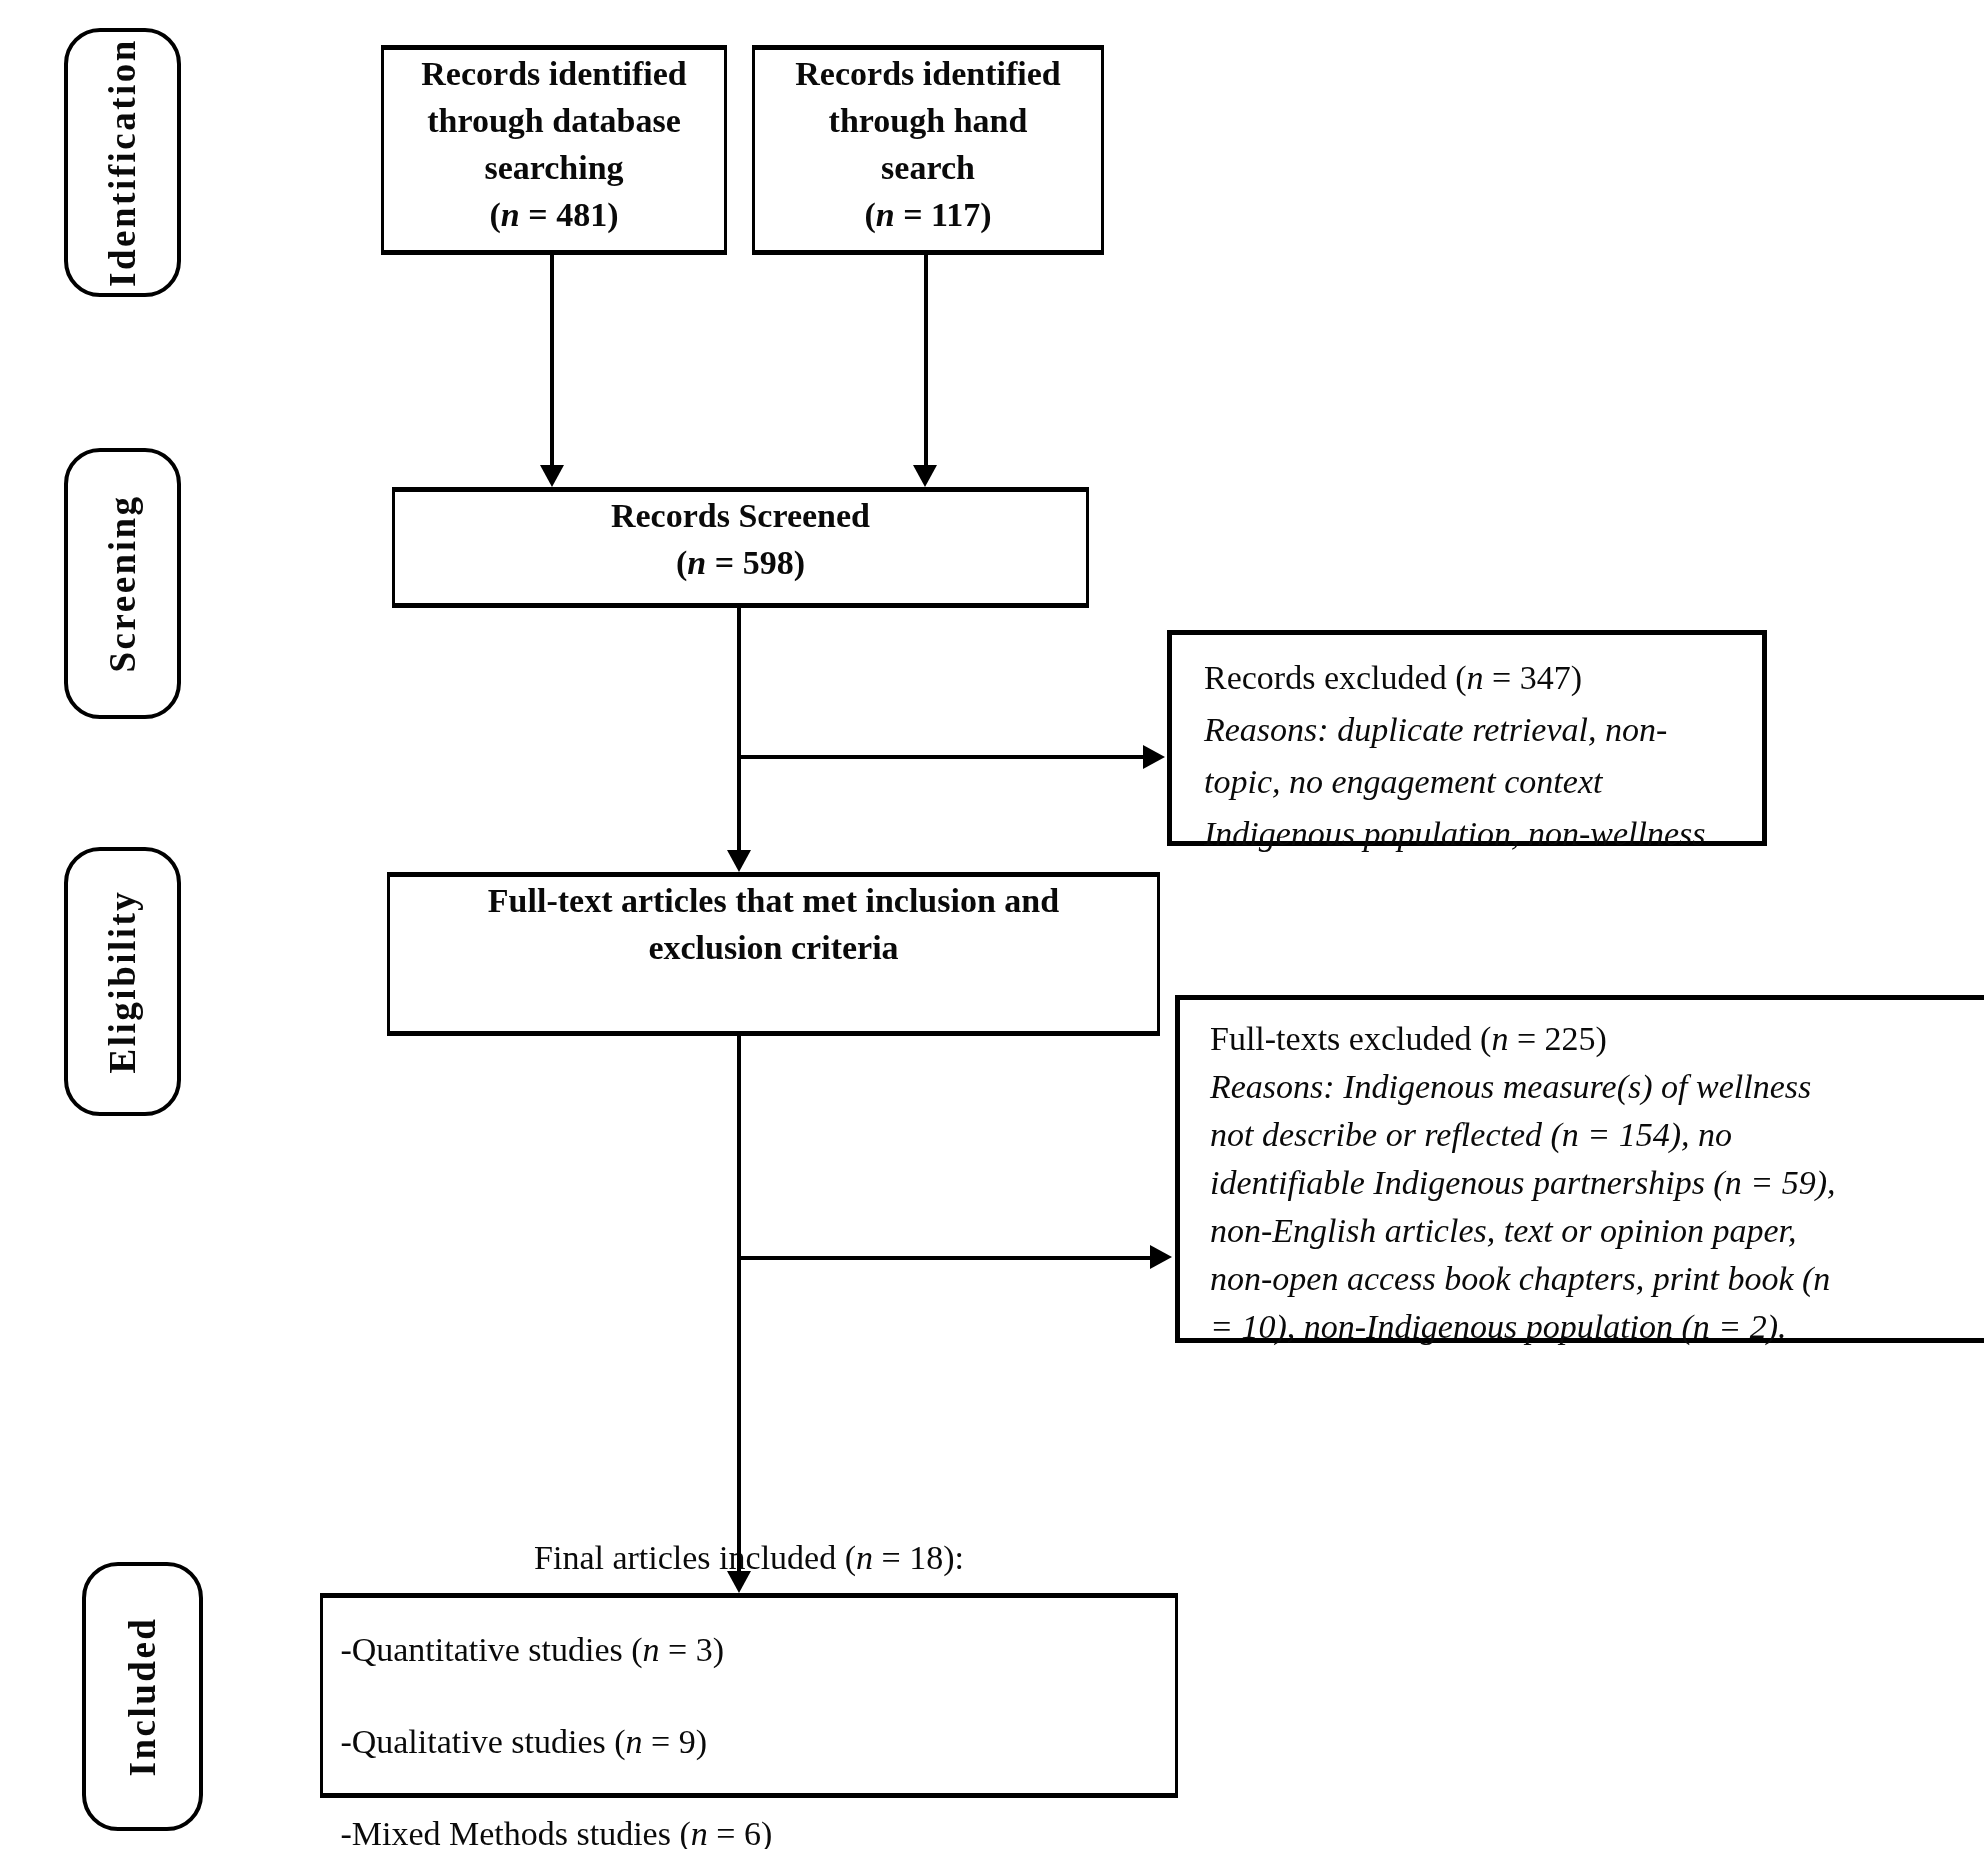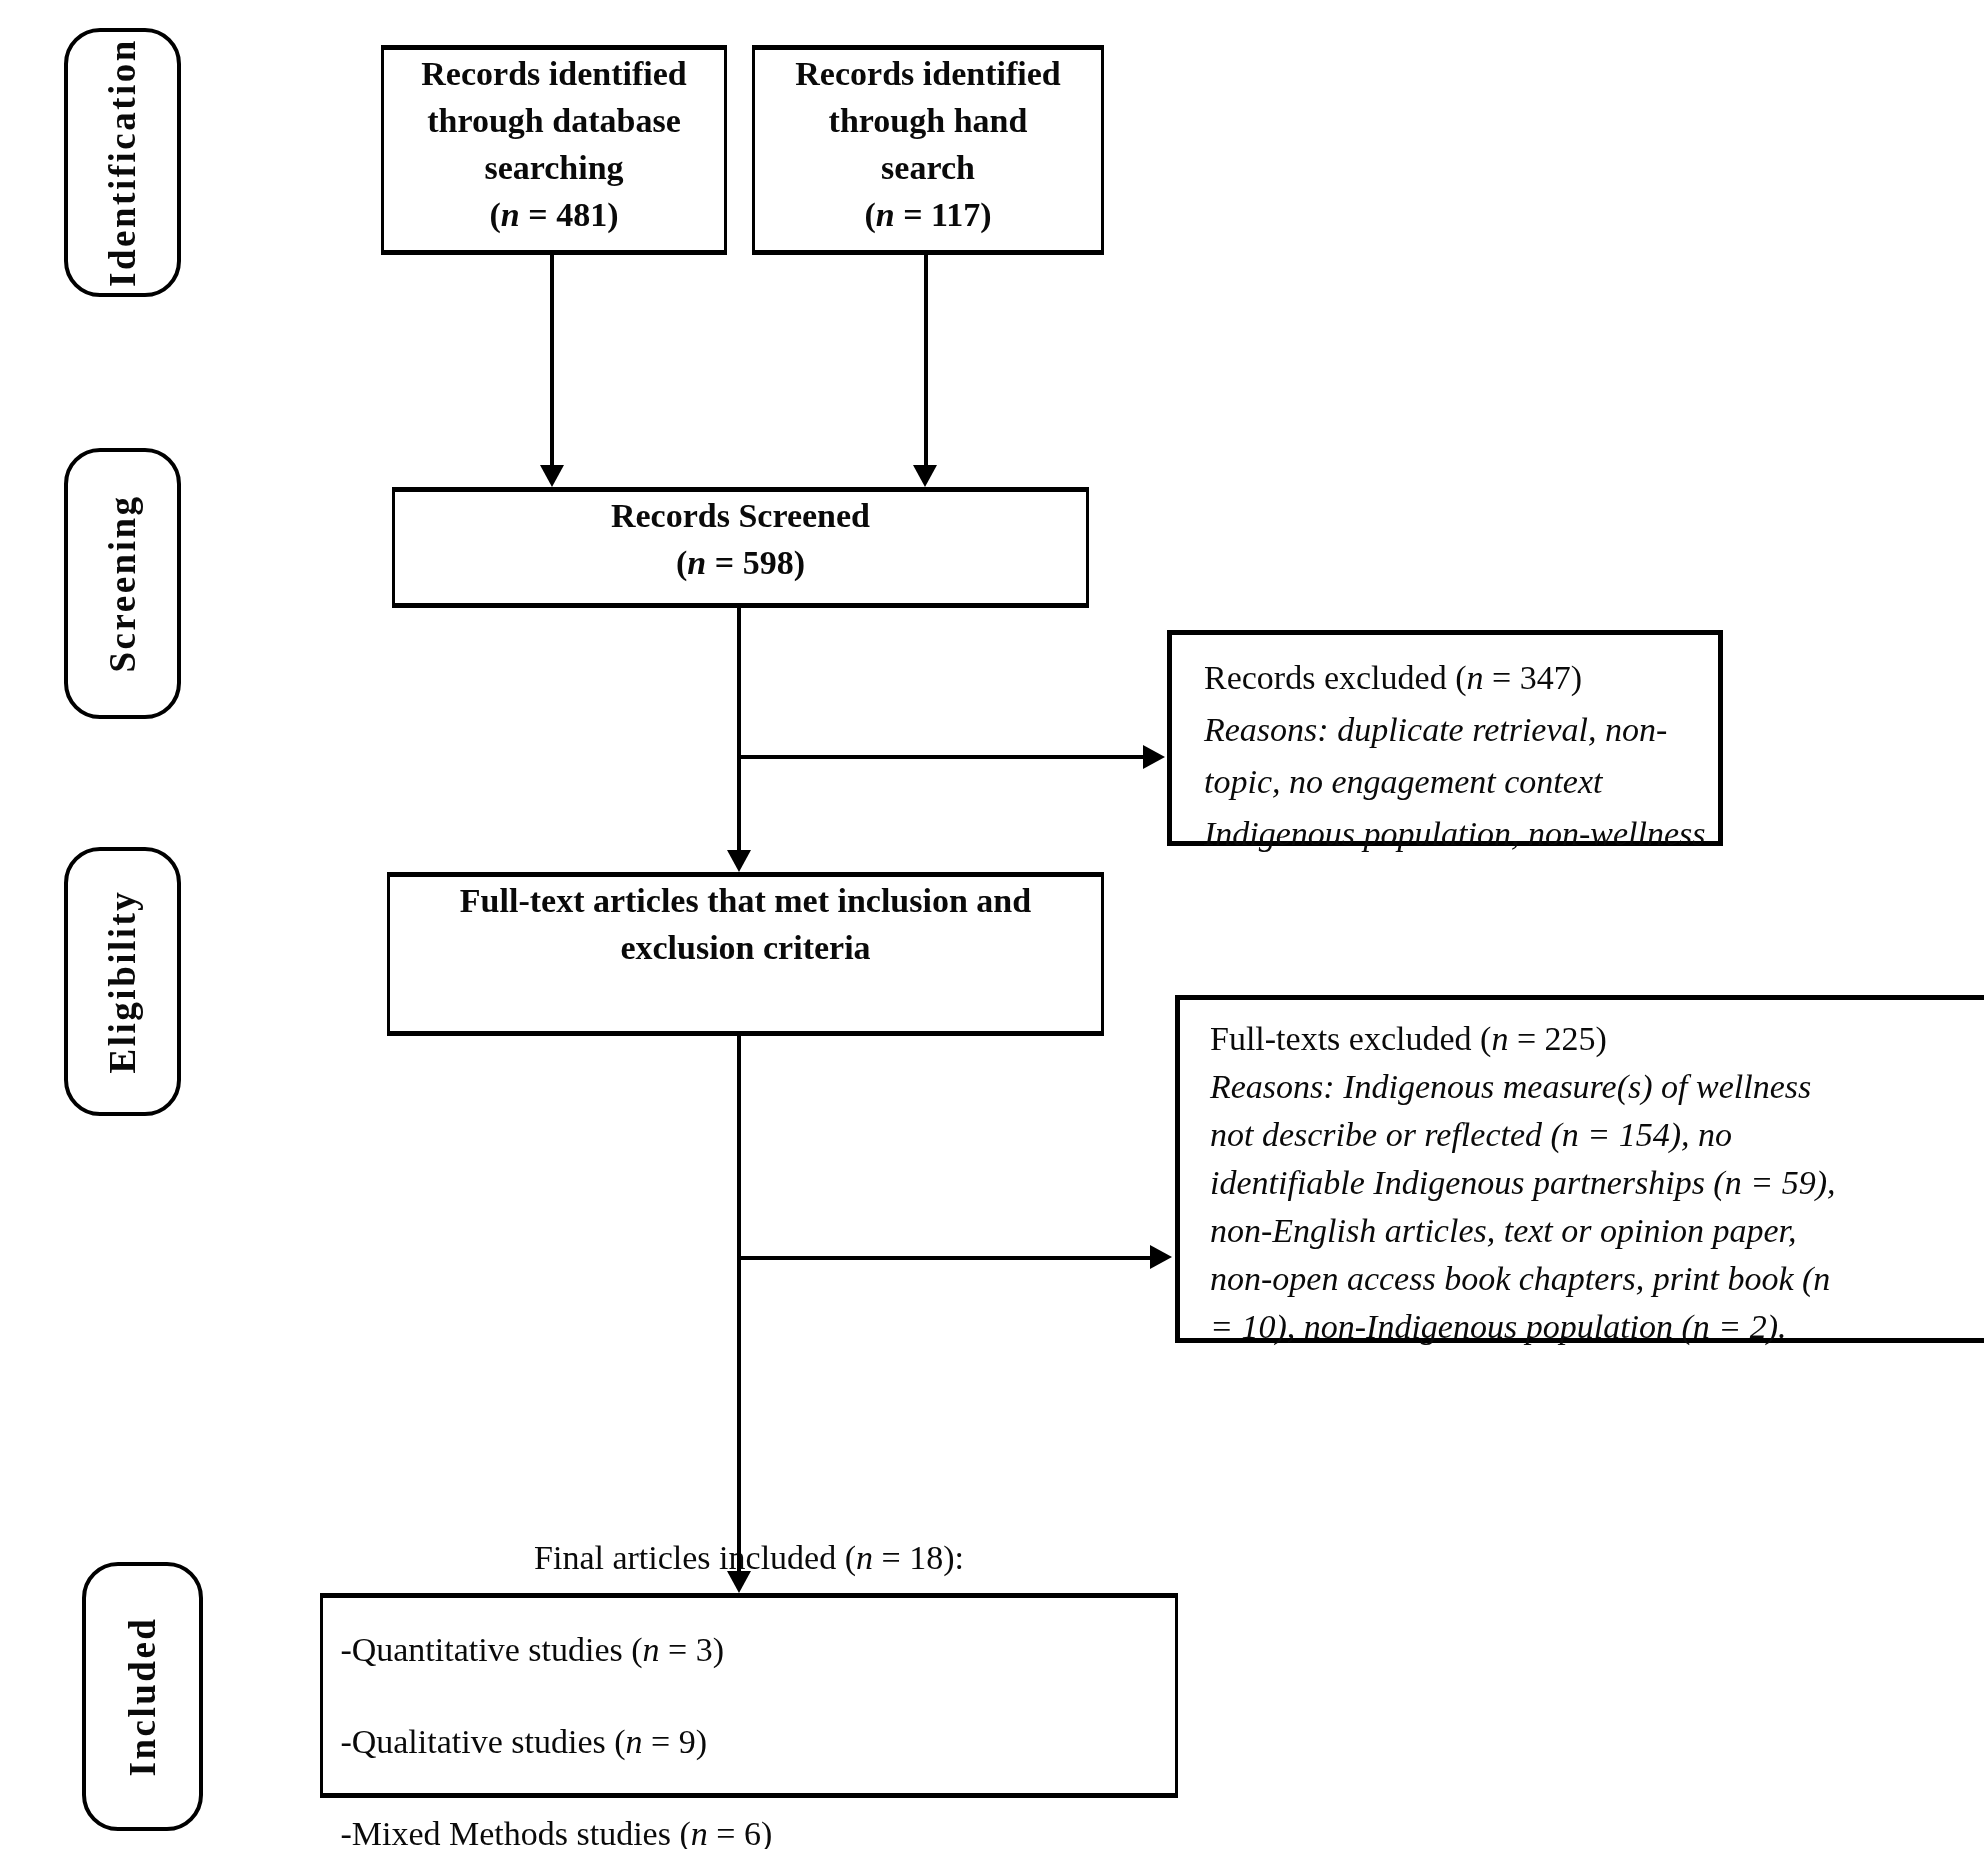--- a/index.html
+++ b/index.html
@@ -49,35 +49,35 @@
     line-height: 47px;
     color: #0a0a0a;
   }
   .fbox i { font-style: italic; }
   .fbox.center { display: flex; flex-direction: column; justify-content: flex-start; text-align: center; font-weight: bold; }
   .tline { white-space: nowrap; }
 
   #box-db       { left: 381px;  top: 45px;   width: 346px;  height: 210px; }
   #box-hand     { left: 752px; top: 45px;   width: 352px;  height: 210px; }
   #box-screened { left: 392px;  top: 487px;  width: 697px; height: 121px; }
-  #box-fulltext { left: 387px;  top: 872px; width: 717px; height: 164px; }
+  #box-fulltext { left: 387px;  top: 872px; width: 773px; height: 164px; }
   #box-final    { left: 320px;  top: 1593px; width: 858px; height: 205px;
                   display: flex; flex-direction: column; justify-content: center;
                   text-align: left; padding: 0 17.4px; line-height: 48px; gap: 44px; }
 
   .sidebox {
     position: absolute;
     background: #fff;
     border: 5px solid #000;
     box-sizing: border-box;
     font-size: 34px;
     color: #0a0a0a;
     text-align: left;
   }
-  #box-rec-excl { left: 1167px; top: 630px; width: 556px; height: 216px;
+  #box-rec-excl { left: 1167px; top: 630px; width: 600px; height: 216px;
                   padding: 17.4px 12.4px 0 32px; line-height: 52px; }
   #box-ft-excl  { left: 1175px; top: 995px; width: 936px; height: 348px;
                   padding: 15px 10px 0 30px; line-height: 48px; }
 
   
   .line { position: absolute; background: #000; }
   .arrow-down {
     position: absolute; width: 0; height: 0;
     border-left: 12.4px solid transparent;
     border-right: 12.4px solid transparent;

